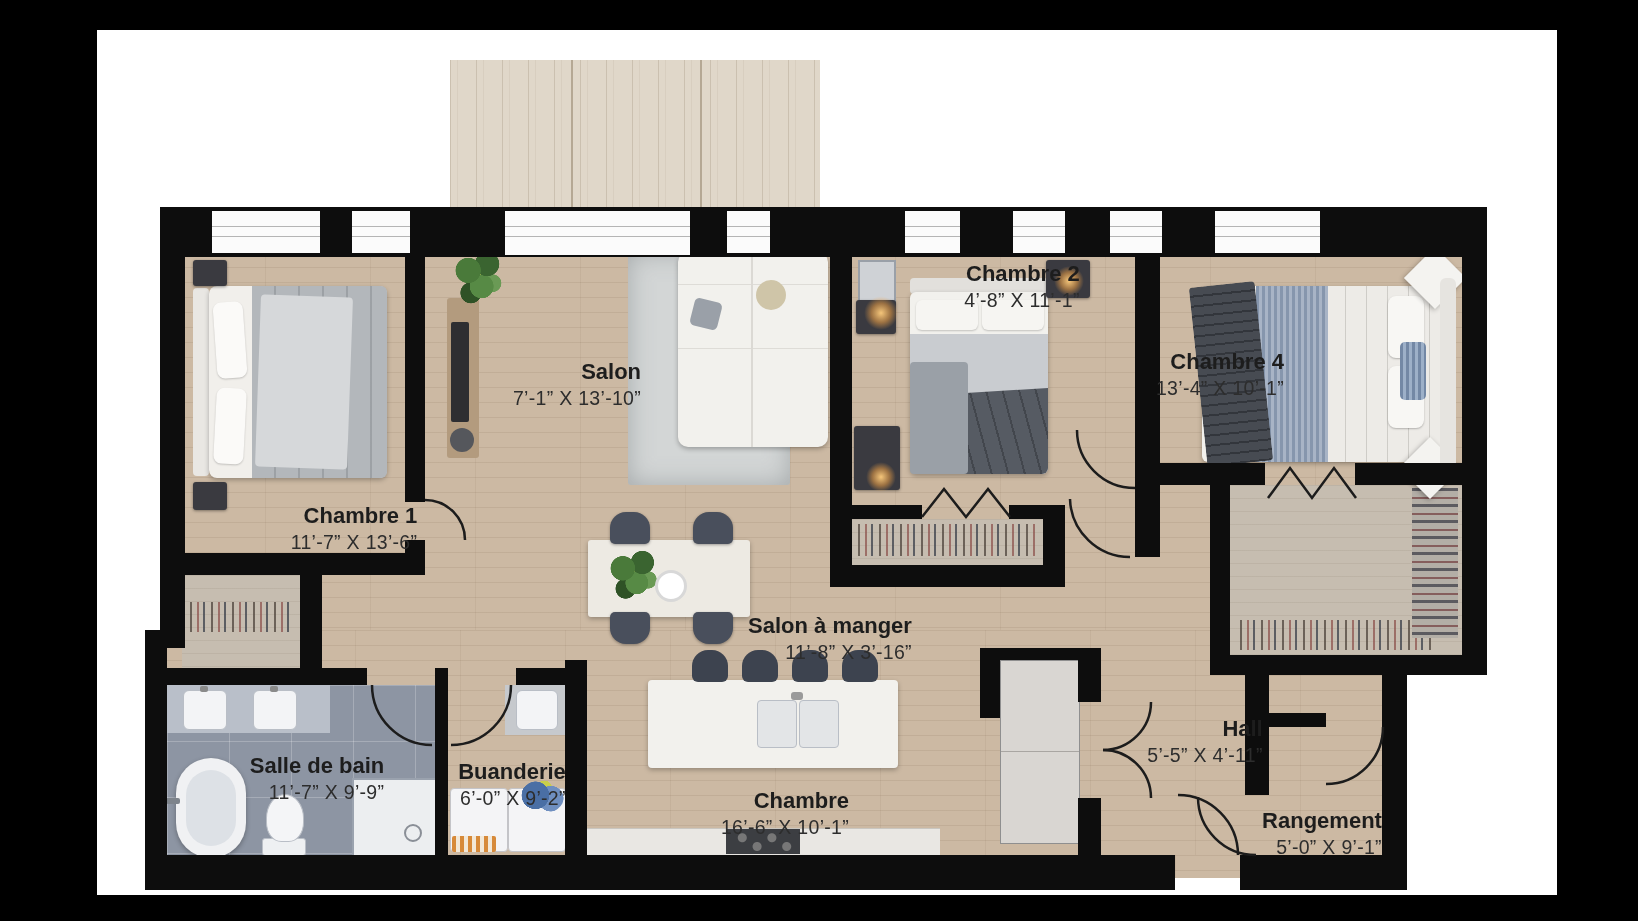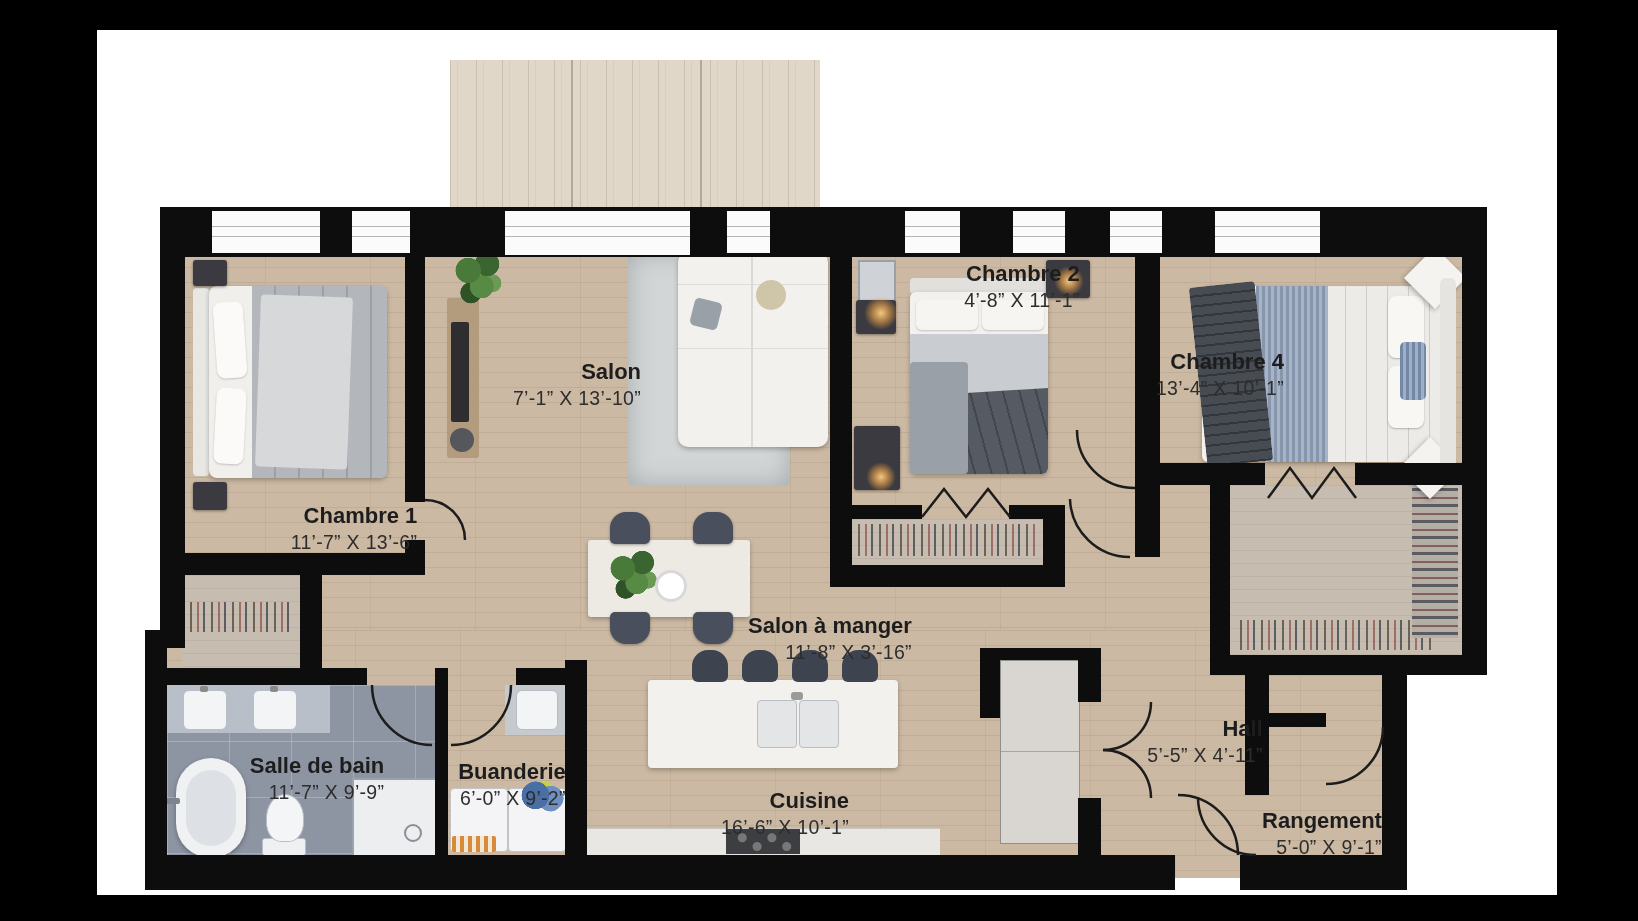--- a/index.html
+++ b/index.html
@@ -243,21 +243,21 @@
   </div>
   <div class="room-label" style="left:317px;top:753px;">
     <div class="rl-title">Salle de bain</div>
     <div class="rl-dims">11’-7” X 9’-9”</div>
   </div>
   <div class="room-label" style="left:512px;top:759px;">
     <div class="rl-title">Buanderie</div>
     <div class="rl-dims">6’-0” X 9’-2”</div>
   </div>
   <div class="room-label" style="left:785px;top:788px;">
-    <div class="rl-title">Cuisine</div>
+    <div class="rl-title">Chambre</div>
     <div class="rl-dims">16’-6” X 10’-1”</div>
   </div>
   <div class="room-label" style="left:1205px;top:716px;">
     <div class="rl-title">Hall</div>
     <div class="rl-dims">5’-5” X 4’-11”</div>
   </div>
   <div class="room-label" style="left:1322px;top:808px;">
     <div class="rl-title">Rangement</div>
     <div class="rl-dims">5’-0” X 9’-1”</div>
   </div>

